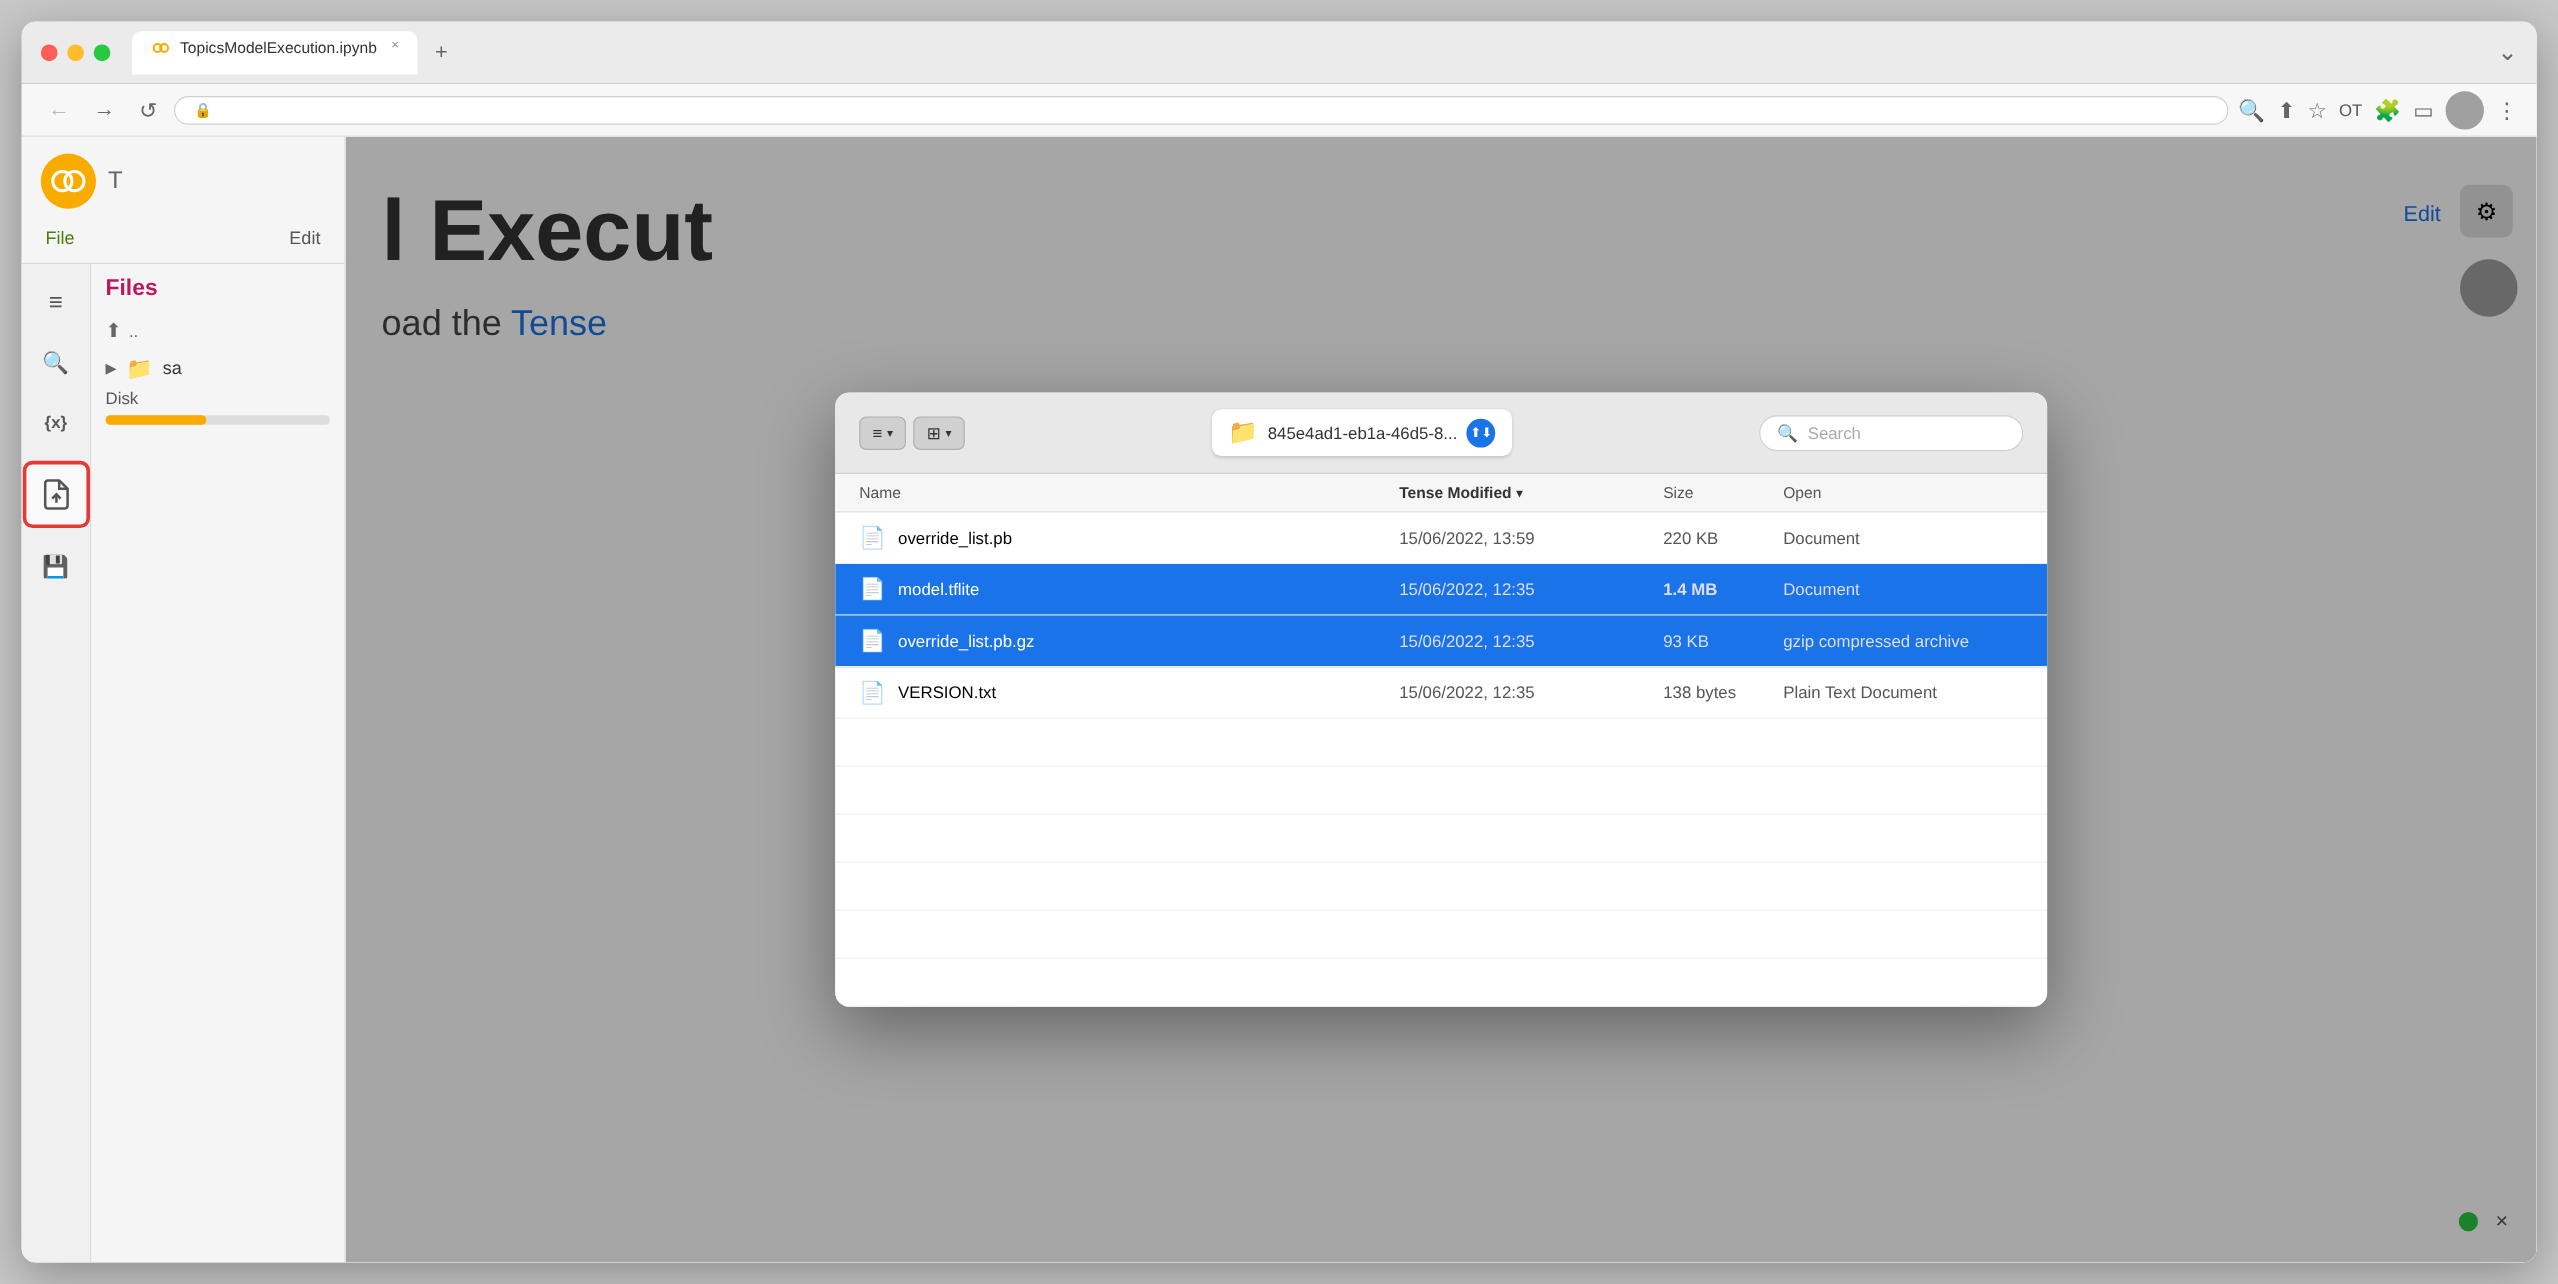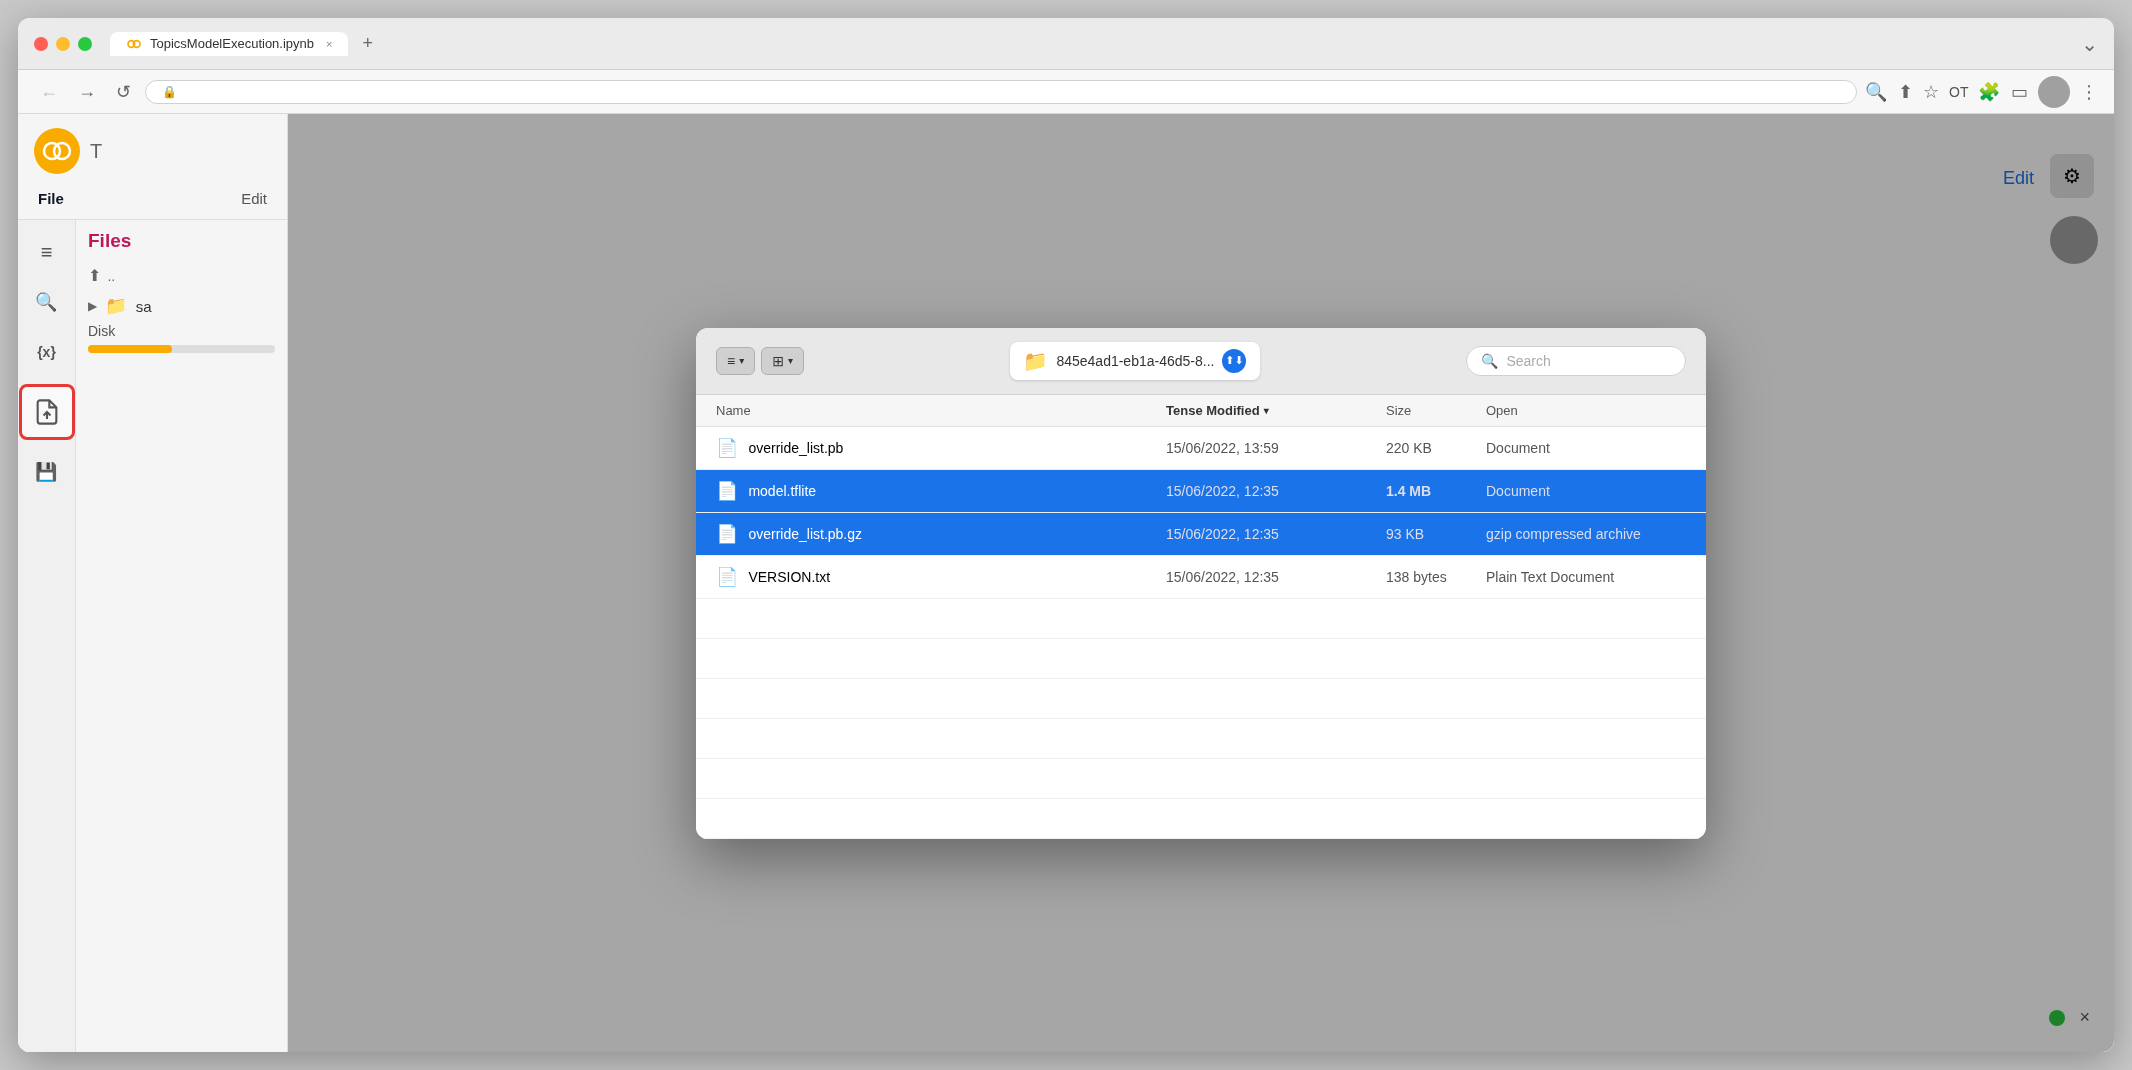--- a/index.html
+++ b/index.html
@@ -58,23 +58,22 @@
       gap: 6px;
     }
 
     .tab {
       background: #fff;
       border-radius: 8px 8px 0 0;
       padding: 6px 16px;
       font-size: 13px;
       color: #333;
       display: flex;
-      align-items: center;
-      gap: 8px;
-      height: 24px;
+      gap: 8px;
+      height: 36px;
     }
     .tab-close {
       color: #888;
       font-size: 11px;
       cursor: pointer;
       margin-left: 4px;
     }
     .tab-new {
       background: none;
       border: none;
@@ -403,21 +402,21 @@
         <div style="width:46px;height:46px;background:#f9ab00;border-radius:50%;display:flex;align-items:center;justify-content:center;font-weight:bold;font-size:18px;color:#fff;">
           <svg width="30" height="20" viewBox="0 0 30 20">
             <circle cx="10" cy="10" r="8" fill="none" stroke="white" stroke-width="2.5"></circle>
             <circle cx="20" cy="10" r="8" fill="none" stroke="white" stroke-width="2.5"></circle>
           </svg>
         </div>
         <span style="font-size:20px;color:#5f6368;font-weight:500;">T</span>
       </div>
 
       <div style="display:flex;gap:2px;padding:2px 12px 8px;border-bottom:1px solid #ddd;">
-        <span style="padding:4px 8px;font-size:15px;color:#0f172a;cursor:pointer;font-weight:bold;">File</span>
+        <span style="padding:4px 8px;font-size:15px;color:#4d7c0f;cursor:pointer;">File</span>
         <span style="padding:4px 8px;font-size:15px;color:#555;cursor:pointer;margin-left:auto;">Edit</span>
       </div>
 
       <div style="display:flex;flex:1;">
 
         <div style="width:58px;background:#f0f0f0;display:flex;flex-direction:column;align-items:center;padding:10px 0;gap:6px;border-right:1px solid #ddd;">
           <div style="width:44px;height:44px;display:flex;align-items:center;justify-content:center;font-size:20px;color:#555;cursor:pointer;border-radius:6px;">≡</div>
           <div style="width:44px;height:44px;display:flex;align-items:center;justify-content:center;font-size:18px;color:#555;cursor:pointer;border-radius:6px;">🔍</div>
           <div style="width:44px;height:44px;display:flex;align-items:center;justify-content:center;font-size:14px;color:#555;cursor:pointer;border-radius:6px;font-weight:600;">{x}</div>
 
@@ -451,20 +450,26 @@
             <div style="width:100%;height:8px;background:#ddd;border-radius:4px;margin-top:6px;">
               <div style="width:45%;height:100%;background:#f9ab00;border-radius:4px;"></div>
             </div>
           </div>
         </div>
       </div>
     </div>
 
     <div class="main-content">
 
+      <div style="padding:40px 30px;">
+        <div style="font-size:72px;font-weight:600;color:#333;line-height:1.1;">l Execut</div>
+        <div style="font-size:30px;color:#444;margin-top:20px;">
+          <span>oad the </span><span style="color:#1a73e8;">Tense</span>
+        </div>
+      </div>
 
       <div style="position:absolute;right:16px;top:40px;display:flex;flex-direction:column;gap:18px;">
         <div style="width:44px;height:44px;background:#e0e0e0;border-radius:8px;display:flex;align-items:center;justify-content:center;font-size:20px;cursor:pointer;">⚙</div>
         <div style="width:48px;height:48px;border-radius:50%;background:#a0a0a0;overflow:hidden;cursor:pointer;"></div>
       </div>
 
       <div style="position:absolute;right:80px;top:54px;font-size:18px;color:#555;">
         <span style="color:#1a73e8;cursor:pointer;">Edit</span>
       </div>
 

